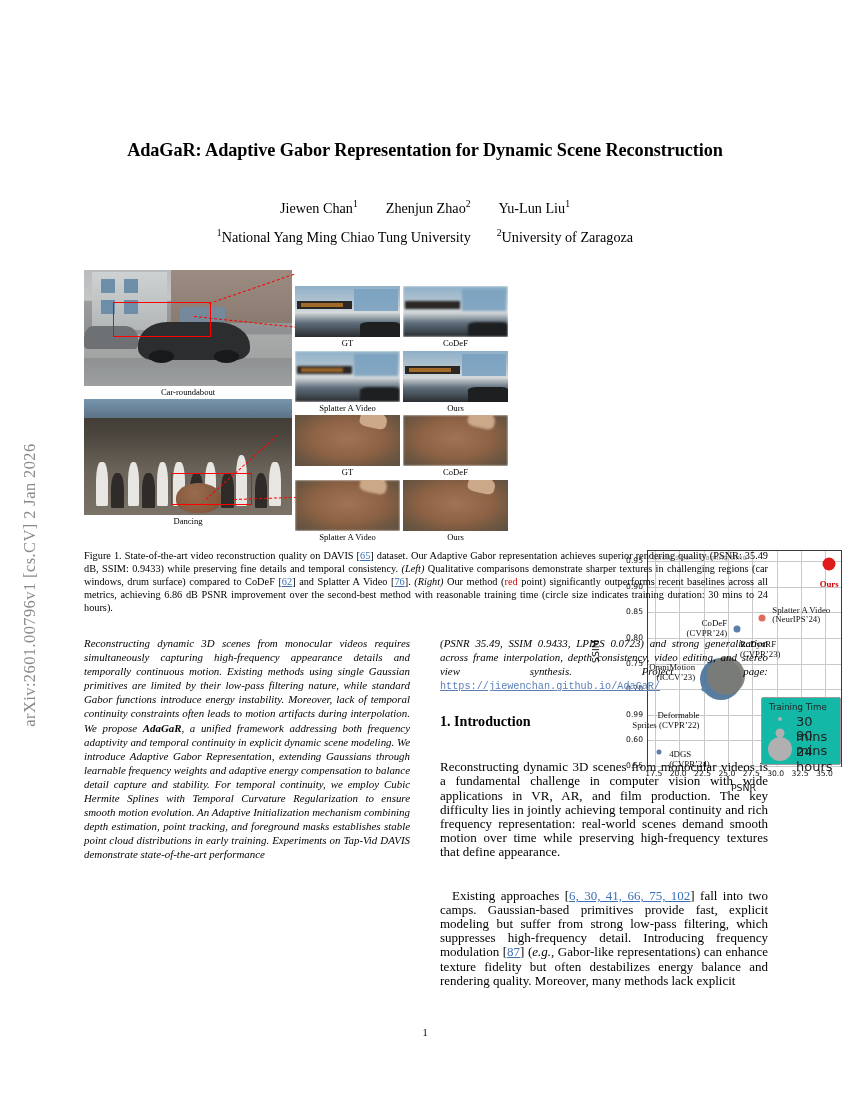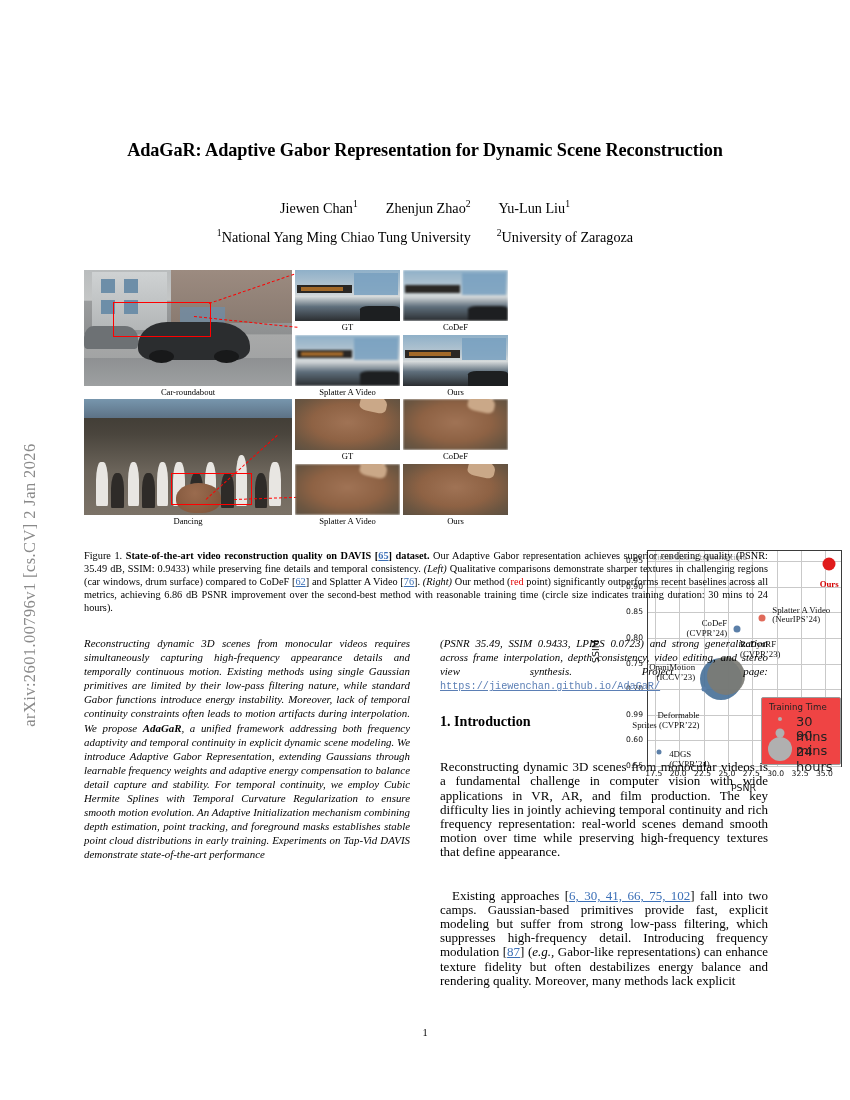--- a/index.html
+++ b/index.html
@@ -23,21 +23,21 @@
   sup{font-size:.68em;vertical-align:super;}
 
   
   #figure{position:absolute;left:84px;top:270px;width:683px;height:258px;}
   .fig-left{position:absolute;left:0;top:0;width:426px;height:258px;}
   .qrow{position:absolute;left:0;width:426px;height:129px;}
   .qrow.r1{top:0;} .qrow.r2{top:129px;}
   .bigimg{position:absolute;left:0;top:0;width:208px;height:116px;overflow:hidden;}
   .caplabel{position:absolute;left:0;top:116px;width:208px;height:13px;text-align:center;
             font-size:8.6px;line-height:13px;font-family:"Liberation Serif",serif;}
-  .zgrid{position:absolute;left:211px;top:0;width:215px;height:157px;}
+  .zgrid{position:absolute;left:211px;top:16px;width:215px;height:157px;}
   .zcell{position:absolute;width:105px;height:51px;overflow:hidden;}
   .zcell.c0{left:0;} .zcell.c1{left:108px;}
   .zcell.rA{top:0;} .zcell.rB{top:65px;}
   .zlab{position:absolute;width:105px;height:13px;text-align:center;font-size:8.6px;line-height:13px;}
   .zlab.c0{left:0;} .zlab.c1{left:108px;}
   .zlab.rA{top:51px;} .zlab.rB{top:116px;}
 
   
   .im-street{width:100%;height:100%;
     background:
@@ -98,28 +98,28 @@
   #plot .xtl{position:absolute;font-size:7.6px;color:#111;transform:translateX(-50%);text-align:center;width:30px;}
   #plot .xlabel{position:absolute;left:36px;width:193px;text-align:center;font-size:9.4px;color:#111;top:240px;}
   #plot .ylabel{position:absolute;left:-16px;top:104px;font-size:9.4px;color:#111;
         transform:rotate(-90deg) translateX(-50%);transform-origin:left center;white-space:nowrap;}
   #plot .annot{position:absolute;left:41px;top:10px;font-size:7.4px;color:#9a9a9a;white-space:nowrap;}
   .pt{position:absolute;border-radius:50%;transform:translate(-50%,-50%);}
   .lbl{position:absolute;font-family:"Liberation Serif",serif;font-size:8.8px;color:#111;
        line-height:1.12;white-space:nowrap;}
   .lbl.ctr{text-align:center;transform:translateX(-50%);}
   .lbl.red{color:#d40000;font-weight:bold;}
-  #legendbox{position:absolute;border:1px solid #9b9b9b;background:#ef4444;border-radius:2px;}
+  #legendbox{position:absolute;border:1px solid #9b9b9b;background:#14b8a6;border-radius:2px;}
   #legendbox .lgt{position:absolute;font-family:"DejaVu Sans",sans-serif;font-size:13px;color:#222;}
   #legendbox .lgd{position:absolute;border-radius:50%;background:#b0b0b0;transform:translate(-50%,-50%);}
 
   
   #caption{position:absolute;left:84px;top:549px;width:684px;font-size:10.3px;line-height:13.1px;
            text-align:justify;font-family:"Liberation Serif",serif;}
-  #caption b{font-weight:bold;margin-top:31px;}
+  #caption b{font-weight:normal;margin-top:31px;}
   #caption i{font-style:italic;}
   .cite{color:#3b6fb6;}
   .redword{color:#e00000;}
 
   
   #colL{position:absolute;left:84px;top:636px;width:326px;}
   #colR{position:absolute;left:440px;top:636px;width:328px;}
   .abs-h{text-align:center;font-size:14.6px;font-weight:bold;margin-bottom:14px;}
   .abs-p{font-style:italic;font-size:10.9px;line-height:14.1px;text-align:justify;}
   .abs-p b{font-style:italic;font-weight:bold;}

